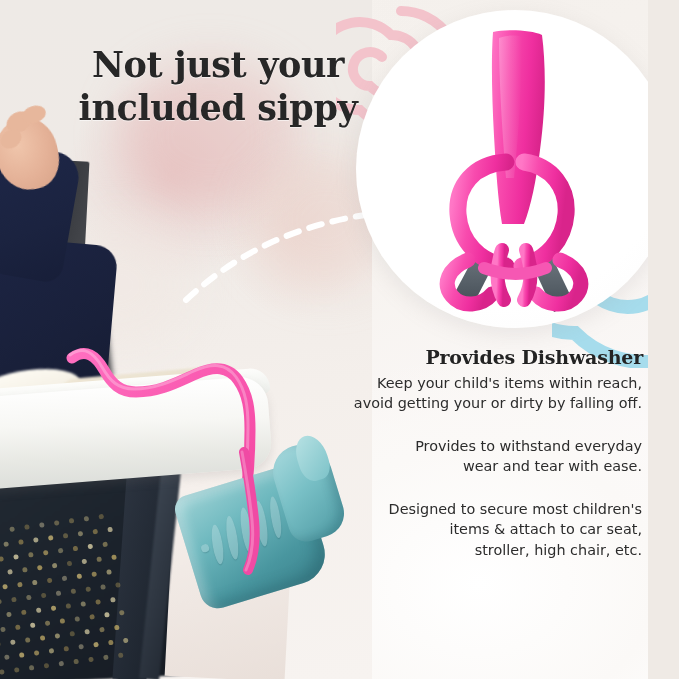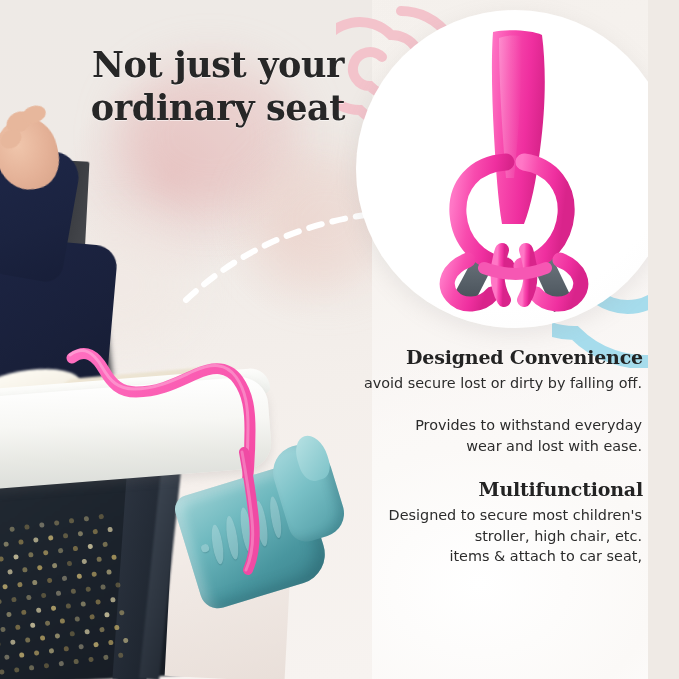--- a/index.html
+++ b/index.html
@@ -478,50 +478,47 @@
       <path d="M112,250 C92,258 86,274 96,286 C106,298 126,296 136,284" fill="none" stroke="url(#pbody)" stroke-width="15" stroke-linecap="round"></path>
       <path d="M204,250 C224,258 230,274 220,286 C210,298 190,296 180,284" fill="none" stroke="url(#pbody)" stroke-width="15" stroke-linecap="round"></path>
       <path d="M146,240 C140,258 140,276 148,290" fill="none" stroke="url(#pbody)" stroke-width="14" stroke-linecap="round"></path>
       <path d="M170,240 C176,258 176,276 168,290" fill="none" stroke="url(#pbody)" stroke-width="14" stroke-linecap="round"></path>
       <path d="M128,258 C150,266 170,266 190,258" fill="none" stroke="#f657b3" stroke-width="12" stroke-linecap="round"></path>
     </svg>
   </div>
 
   <div class="headline">
     <div>Not just your</div>
-    <div>ordinary seat</div>
+    <div>included sippy</div>
   </div>
 
   <div class="features">
 
     <div class="feature">
       <div class="feature-head">
-        <span>Designed Convenience</span>
+        <span>Provides Dishwasher</span>
         <span class="bullet"></span>
       </div>
       <div class="feature-body">
-        <div>avoid secure lost or dirty by falling off.</div>
+        <div>Keep your child's items within reach,</div>
+        <div>avoid getting your or dirty by falling off.</div>
       </div>
     </div>
 
     <div class="feature">
       <div class="feature-body">
         <div>Provides to withstand everyday</div>
-        <div>wear and lost with ease.</div>
+        <div>wear and tear with ease.</div>
       </div>
     </div>
 
     <div class="feature">
-      <div class="feature-head">
-        <span>Multifunctional</span>
-        <span class="bullet"></span>
-      </div>
       <div class="feature-body">
         <div>Designed to secure most children's</div>
+        <div>items &amp; attach to car seat,</div>
         <div>stroller, high chair, etc.</div>
-        <div>items &amp; attach to car seat,</div>
       </div>
     </div>
 
   </div>
 
 
 </div>
 
 </body></html>

